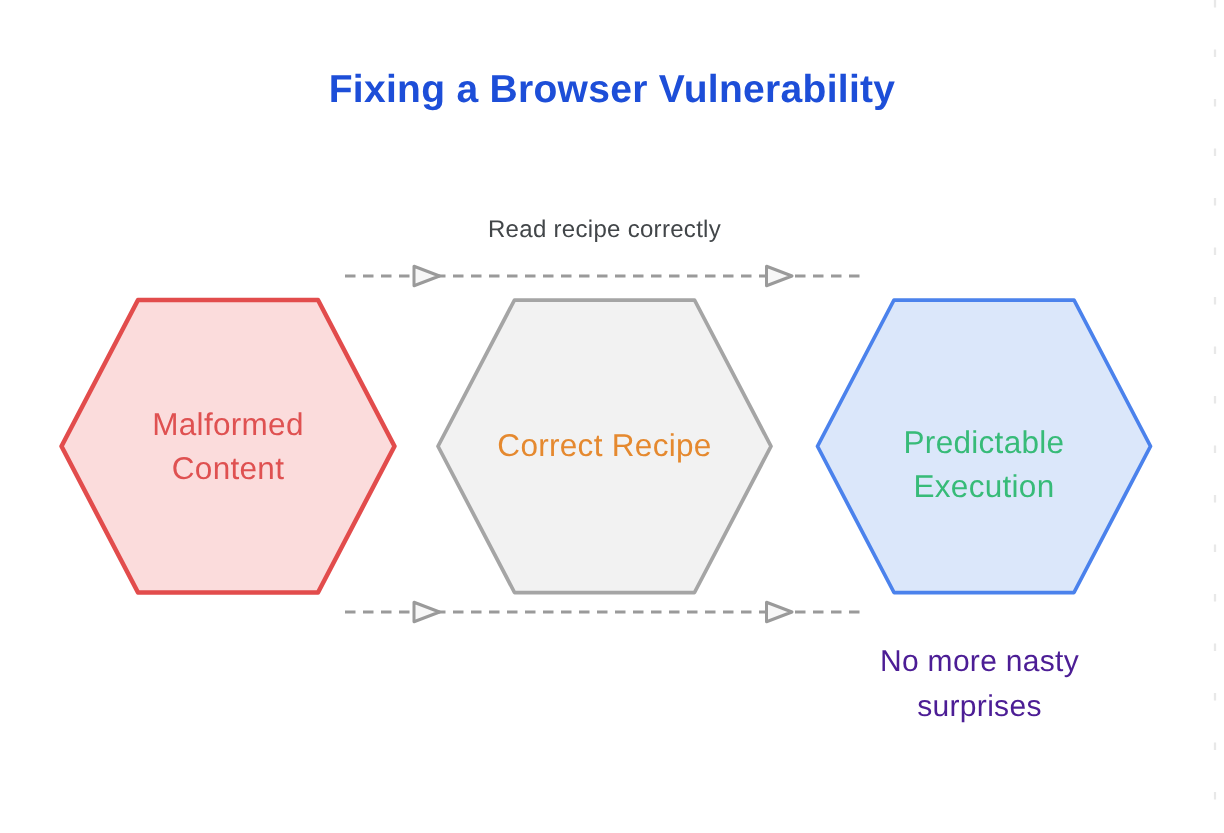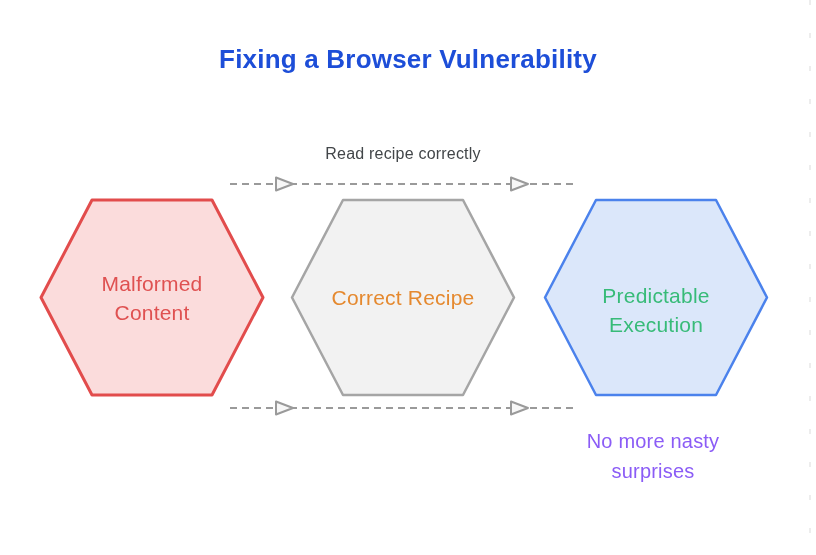--- a/index.html
+++ b/index.html
@@ -107,15 +107,15 @@
 
   <div class="node-label pos-0" style="color: rgb(223, 81, 81);">
     <span>Malformed Content</span>
   </div>
 
   <div class="node-label pos-2" style="color: rgb(55, 187, 120);">
     <span>Predictable Execution</span>
   </div>
 
 
-  <div class="caption pos-1" style="color: #8b5cf6;">No more nasty surprises</div>
+  <div class="caption pos-1" style="color: #4c1d95;">No more nasty surprises</div>
 
 </div>
 
 </body></html>

